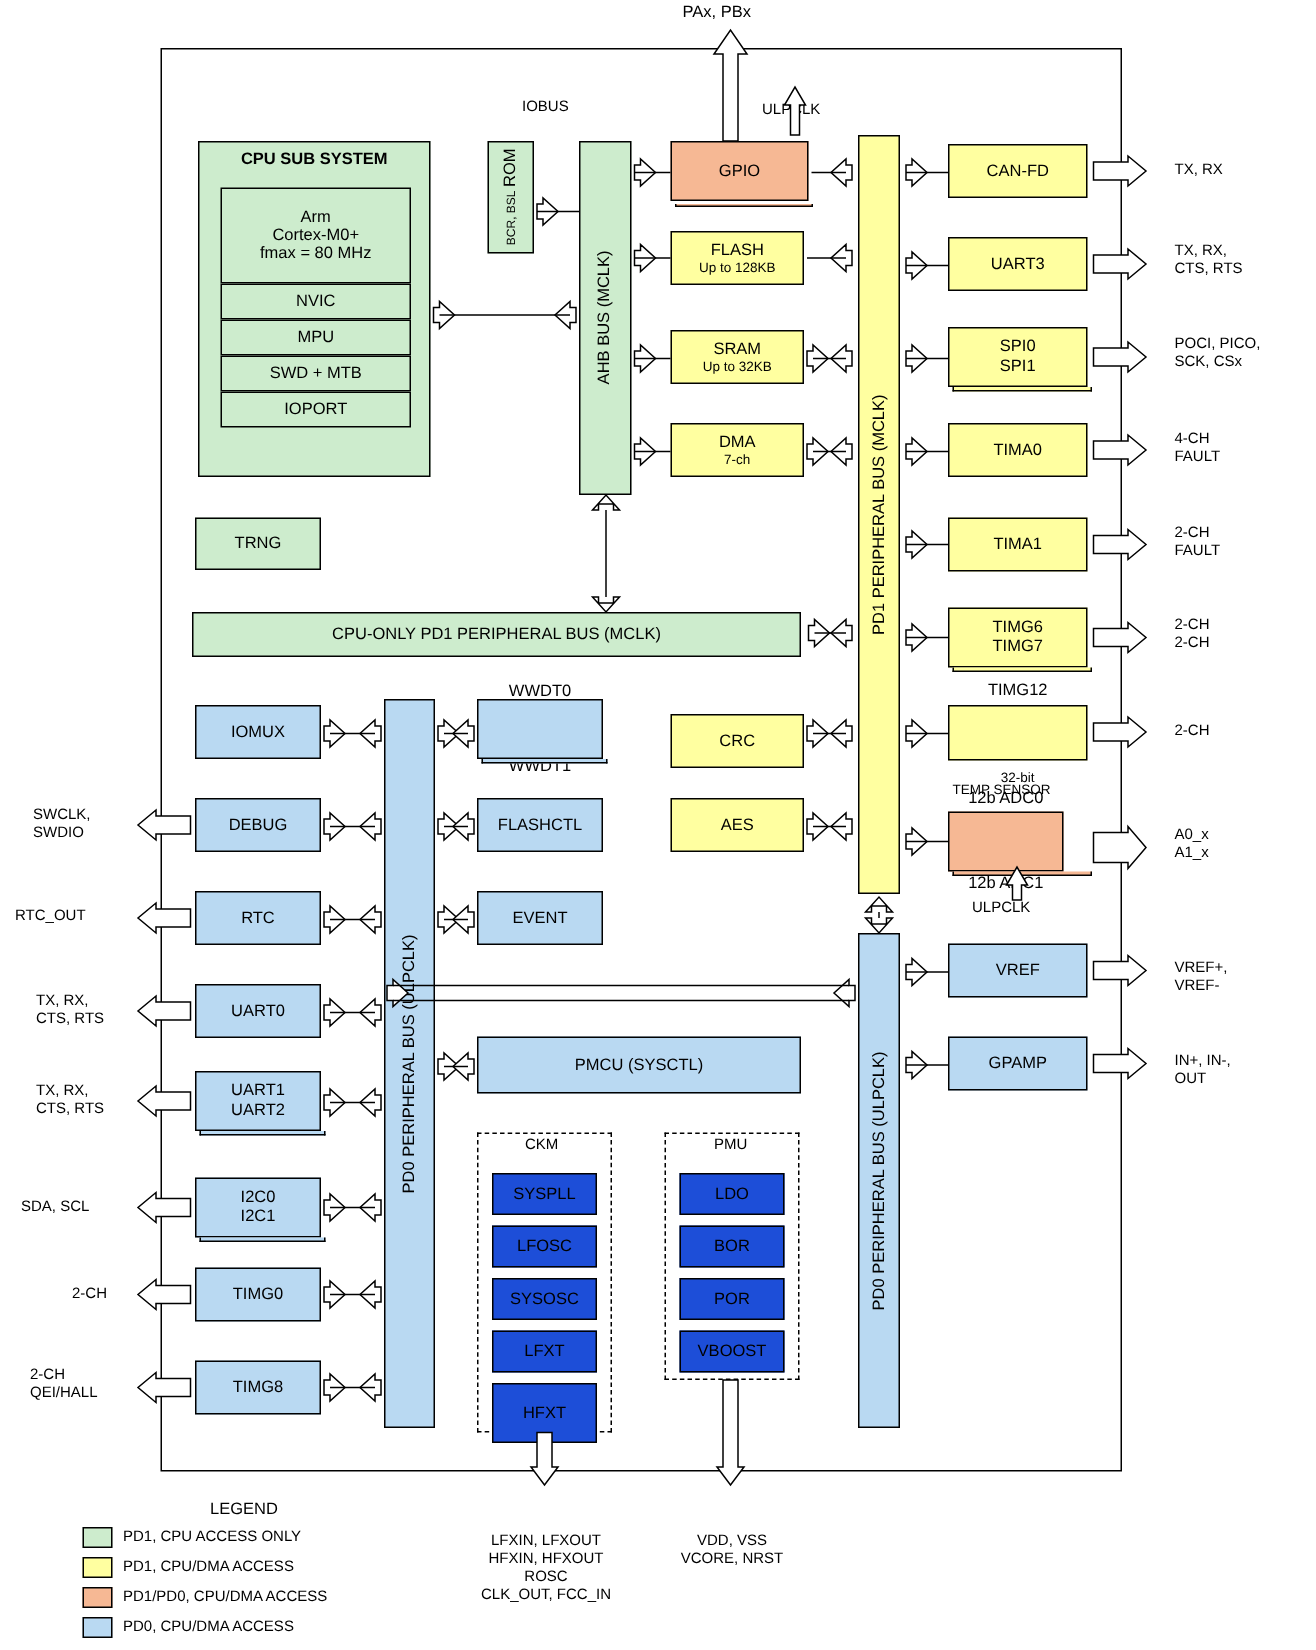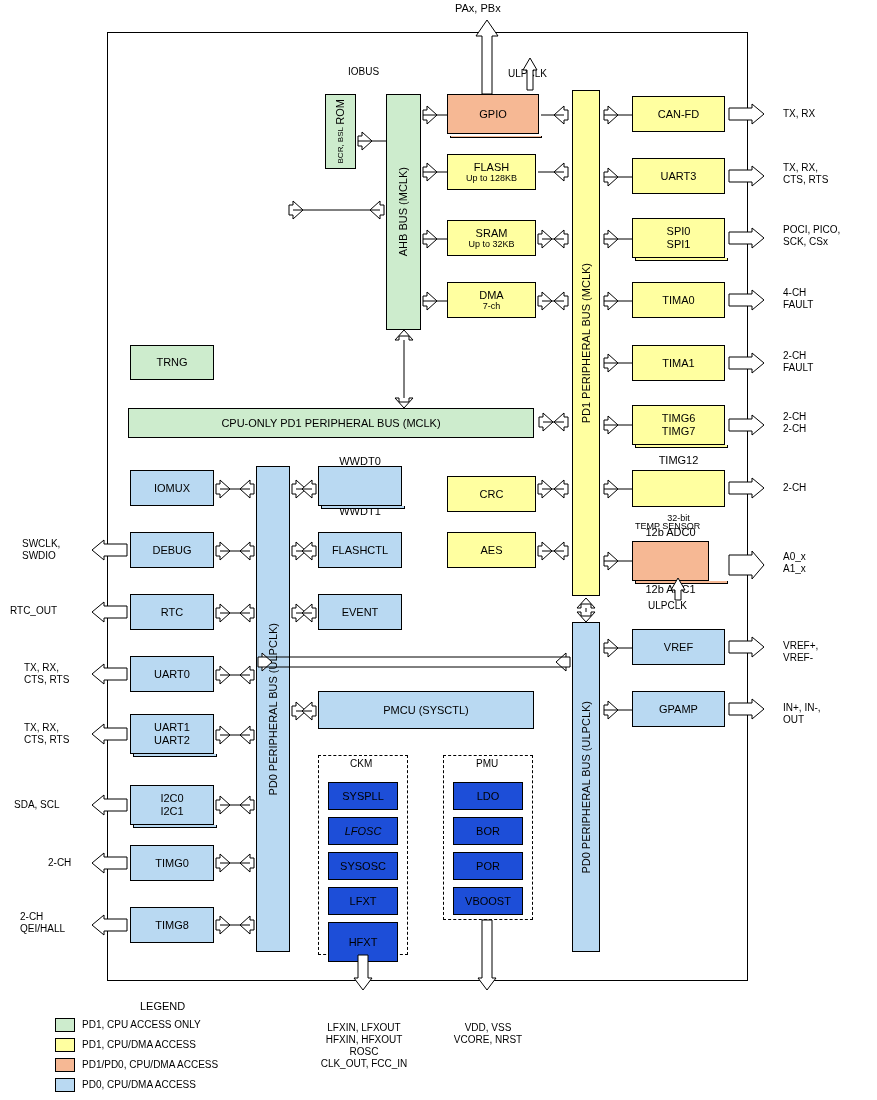--- a/index.html
+++ b/index.html
@@ -91,20 +91,32 @@
   <div class="txt" style="left:455px;top:2px;font-size:11px;">PAx, PBx</div>
   <svg width="877" height="1100">
     <g stroke="#000" stroke-width="1" fill="#fff">
       <polygon points="482,94 482,36 476,36 487,20 498,36 492,36 492,94"></polygon>
     </g>
   </svg>
 
   <div class="txt" style="left:345px;top:66px;background:#fff;padding:0 3px;">IOBUS</div>
   <div class="txt" style="left:508px;top:68px;">ULPCLK</div>
 
+  <div class="abs green" style="left:132px;top:94px;width:155px;height:224px;border:1px solid #000;">
+    <div style="text-align:center;font-size:11px;font-weight:bold;padding-top:5px;">CPU SUB SYSTEM</div>
+    <div class="abs green" style="left:14px;top:30px;width:127px;height:64px;border:1px solid #000;display:flex;flex-direction:column;align-items:center;justify-content:center;">
+      <div class="lbl">Arm</div>
+      <div class="lbl">Cortex-M0+</div>
+      <div class="lbl">fmax = 80 MHz</div>
+    </div>
+    <div class="abs green blk lbl" style="left:14px;top:94px;width:127px;height:24px;">NVIC</div>
+    <div class="abs green blk lbl" style="left:14px;top:118px;width:127px;height:24px;">MPU</div>
+    <div class="abs green blk lbl" style="left:14px;top:142px;width:127px;height:24px;">SWD + MTB</div>
+    <div class="abs green blk lbl" style="left:14px;top:166px;width:127px;height:24px;">IOPORT</div>
+  </div>
 
   <div class="abs green blk" style="left:325px;top:94px;width:31px;height:75px;">
     <div class="vert lbl">ROM</div>
     <div class="vert xs" style="margin-top:2px;">BCR, BSL</div>
   </div>
 
   <div class="abs green blk" style="left:386px;top:94px;width:35px;height:236px;">
     <div class="vert lbl">AHB BUS (MCLK)</div>
   </div>
 
@@ -202,21 +214,21 @@
   <div class="abs" style="left:133px;top:825px;width:84px;height:3px;border:1px solid #000;border-top:none;background:#b9d9f2;"></div>
 
   <div class="abs blue blk lbl" style="left:130px;top:845px;width:84px;height:36px;">TIMG0</div>
   <div class="abs blue blk lbl" style="left:130px;top:907px;width:84px;height:36px;">TIMG8</div>
 
   <div class="abs blue blk lbl" style="left:318px;top:691px;width:216px;height:38px;">PMCU (SYSCTL)</div>
 
   <div class="abs" style="left:318px;top:755px;width:90px;height:200px;border:1px dashed #000;"></div>
   <div class="txt" style="left:350px;top:758px;">CKM</div>
   <div class="abs white blk lbl" style="left:328px;top:782px;width:70px;height:28px;">SYSPLL</div>
-  <div class="abs white blk lbl" style="left:328px;top:817px;width:70px;height:28px;font-style:italic;">LFOSC</div>
+  <div class="abs white blk lbl" style="left:328px;top:817px;width:70px;height:28px;">LFOSC</div>
   <div class="abs white blk lbl" style="left:328px;top:852px;width:70px;height:28px;">SYSOSC</div>
   <div class="abs white blk lbl" style="left:328px;top:887px;width:70px;height:28px;">LFXT</div>
   <div class="abs white blk lbl" style="left:328px;top:922px;width:70px;height:40px;">HFXT</div>
 
   <div class="abs" style="left:443px;top:755px;width:90px;height:165px;border:1px dashed #000;"></div>
   <div class="txt" style="left:476px;top:758px;">PMU</div>
   <div class="abs white blk lbl" style="left:453px;top:782px;width:70px;height:28px;">LDO</div>
   <div class="abs white blk lbl" style="left:453px;top:817px;width:70px;height:28px;">BOR</div>
   <div class="abs white blk lbl" style="left:453px;top:852px;width:70px;height:28px;">POR</div>
   <div class="abs white blk lbl" style="left:453px;top:887px;width:70px;height:28px;">VBOOST</div>

